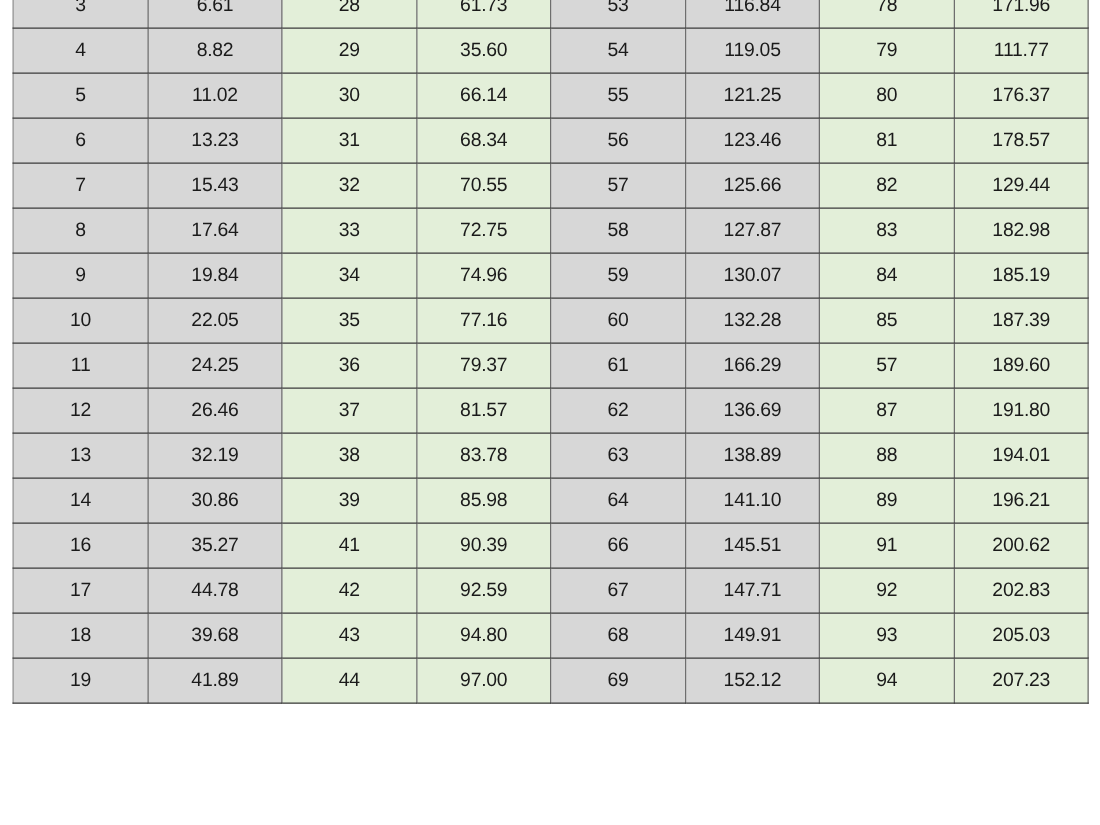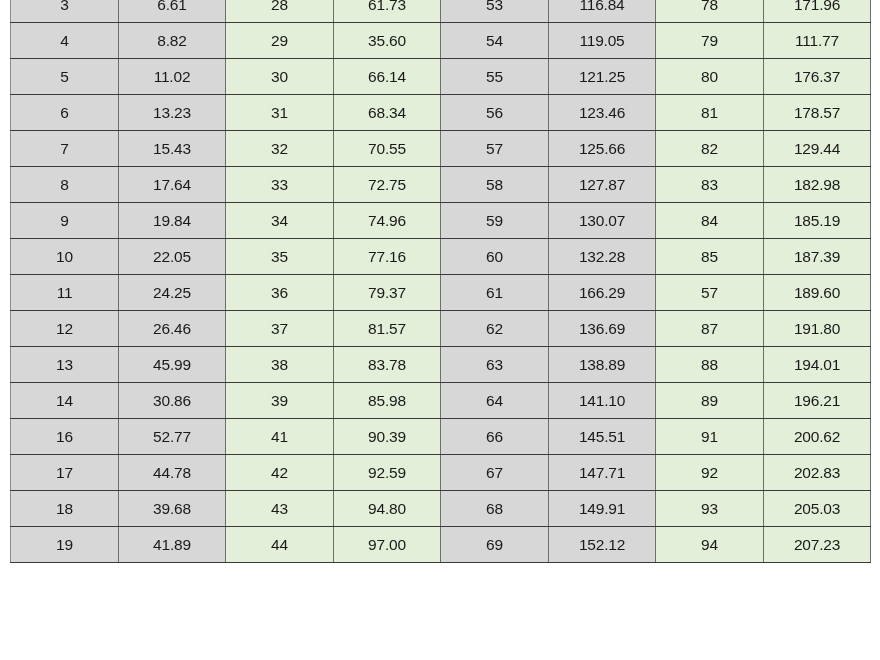--- a/index.html
+++ b/index.html
@@ -183,41 +183,41 @@
             <td class="pair-gray">26.46</td>
             <td class="pair-green">37</td>
             <td class="pair-green">81.57</td>
             <td class="pair-gray">62</td>
             <td class="pair-gray">136.69</td>
             <td class="pair-green">87</td>
             <td class="pair-green">191.80</td>
           </tr>
           <tr>
             <td class="pair-gray">13</td>
-            <td class="pair-gray">45.99</td>
+            <td class="pair-gray">32.19</td>
             <td class="pair-green">38</td>
             <td class="pair-green">83.78</td>
             <td class="pair-gray">63</td>
             <td class="pair-gray">138.89</td>
             <td class="pair-green">88</td>
             <td class="pair-green">194.01</td>
           </tr>
           <tr>
             <td class="pair-gray">14</td>
             <td class="pair-gray">30.86</td>
             <td class="pair-green">39</td>
             <td class="pair-green">85.98</td>
             <td class="pair-gray">64</td>
             <td class="pair-gray">141.10</td>
             <td class="pair-green">89</td>
             <td class="pair-green">196.21</td>
           </tr>
           <tr>
             <td class="pair-gray">16</td>
-            <td class="pair-gray">52.77</td>
+            <td class="pair-gray">35.27</td>
             <td class="pair-green">41</td>
             <td class="pair-green">90.39</td>
             <td class="pair-gray">66</td>
             <td class="pair-gray">145.51</td>
             <td class="pair-green">91</td>
             <td class="pair-green">200.62</td>
           </tr>
           <tr>
             <td class="pair-gray">17</td>
             <td class="pair-gray">44.78</td>

